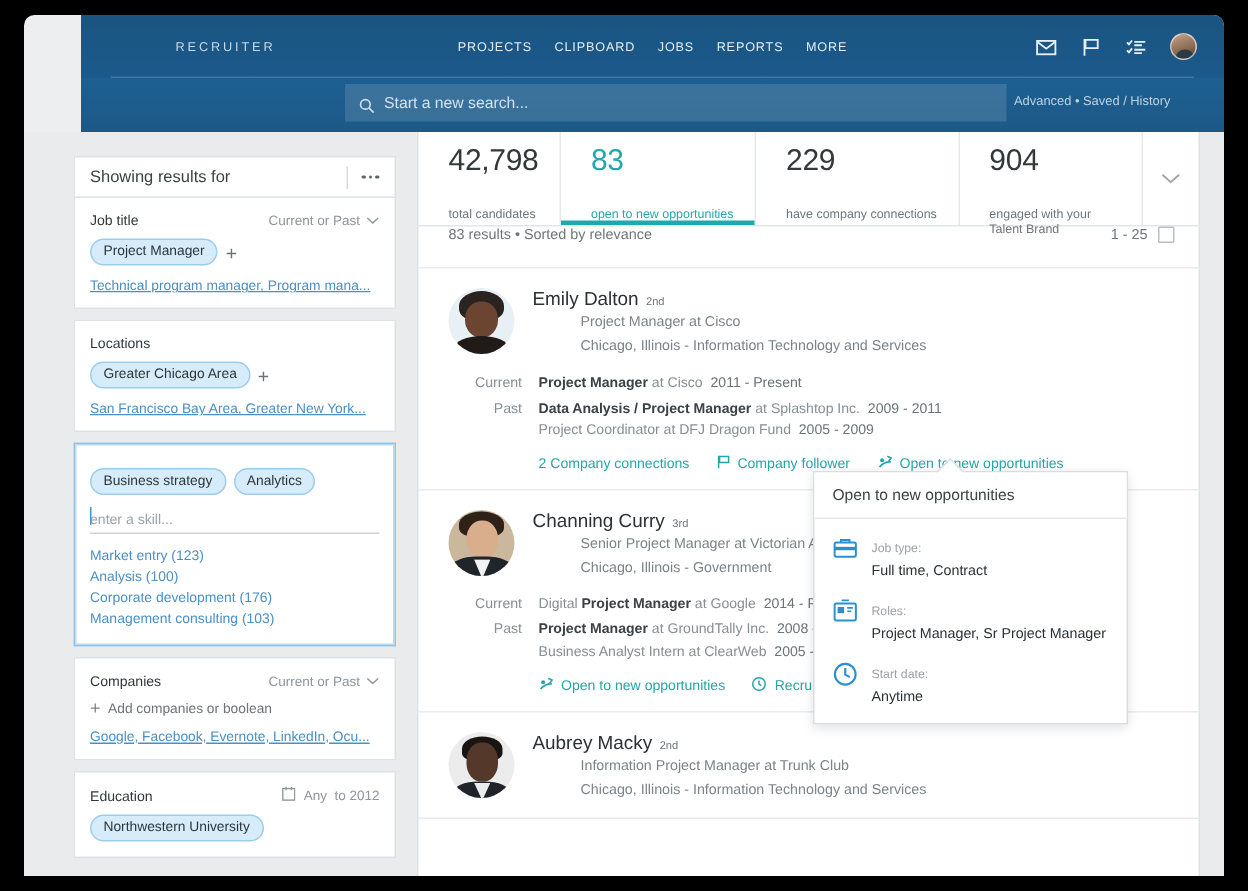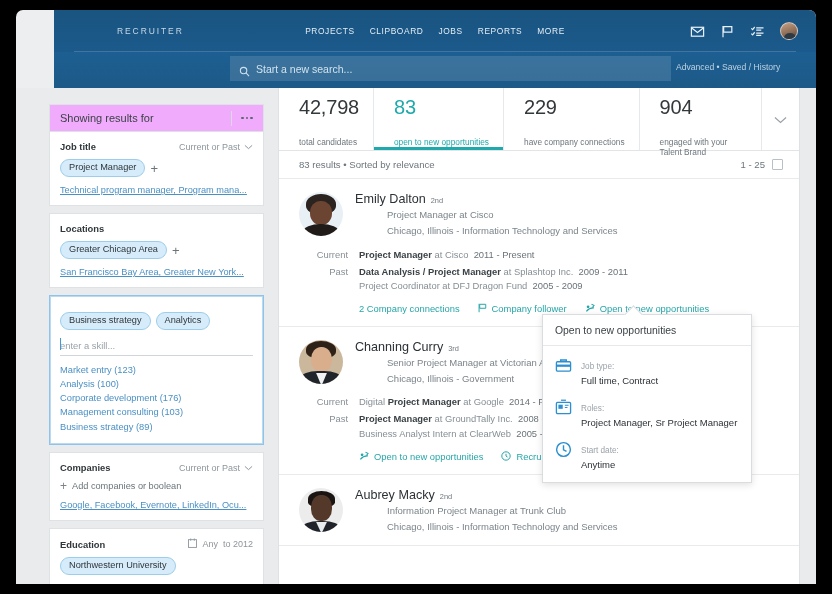--- a/index.html
+++ b/index.html
@@ -119,42 +119,42 @@
   .sbcard {
     background: #fff;
     border: 1px solid #dfe2e5;
     margin-bottom: 7px;
   }
   .sbcard.sel {
     border: 1px solid #8fc4e8;
     box-shadow: 0 0 0 1px #b8dbf2 inset;
   }
   #sb-head {
-    background: #f0abfc;
+    background: #ffffff;
     border: 1px solid #dfe2e5;
     height: 28px;
     display: flex; align-items: center;
     padding: 0 10px;
     margin-bottom: -1px;
   }
   #sb-head .lbl { font-size: 11px; color: #3b4246; }
   #sb-head .dots {
     margin-left: auto;
     display: flex; align-items: center; gap: 2px;
     padding-left: 9px;
     border-left: 1px solid #d8dcdf;
     height: 15px;
   }
   #sb-head .dots i {
     width: 2.7px; height: 2.7px; border-radius: 50%;
     background: #5b666d; display: block;
   }
   .sbsec { padding: 9px 10px 10px 10px; }
   .sbrow { display: flex; align-items: baseline; }
-  .sbtitle { font-size: 9.4px; font-weight: bold; color: #30373b; text-align: center; }
+  .sbtitle { font-size: 9.4px; font-weight: normal; color: #30373b; text-align: center; }
   .sbright {
     margin-left: auto; font-size: 9px; color: #8d969c;
     display: flex; align-items: center; gap: 4px;
   }
   .chev-sm { display:inline-block; }
   .chips { margin-top: 7px; display: flex; align-items: center; flex-wrap: wrap; gap: 5px; }
   .chip {
     background: #d7ecfa;
     border: 1px solid #9ccdeb;
     border-radius: 11px;
@@ -225,21 +225,21 @@
   .stat.active .cap { color: #1fa9ac; }
   .stat.active:after {
     content:""; position:absolute; left:0; right:0; bottom:0;
     height: 3px; background: #1fa9ac;
   }
   #stat-chev {
     flex: 1; display: flex; align-items: center; justify-content: center;
   }
   #resbar {
     height: 28px;
-    display: flex; align-items: center;
+    display: flex; align-items: flex-start;
     padding: 0 16px 0 20px;
     border-bottom: 1px solid #e8eaec;
   }
   #resbar .txt { font-size: 9.6px; color: #6d767c; }
   #resbar .right {
     margin-left: auto; display: flex; align-items: center; gap: 7px;
     font-size: 9.6px; color: #6d767c;
   }
   .cb { width: 11px; height: 11px; border: 1px solid #b9c0c5; background:#fff; border-radius:1px;}
   
@@ -429,21 +429,20 @@
               <span class="chip">Analytics</span>
             </div>
             <div class="skillinput">
               <span>enter a skill...</span>
             </div>
             <div class="skilllist">
               <a href="#">Market entry (123)</a>
               <a href="#">Analysis (100)</a>
               <a href="#">Corporate development (176)</a>
               <a href="#">Management consulting (103)</a>
-              <a href="#">Business strategy (89)</a>
             </div>
           </div>
         </div>
 
         <div class="sbcard">
           <div class="sbsec">
             <div class="sbrow">
               <span class="sbtitle">Companies</span>
               <span class="sbright">
                 <span>Current or Past</span>

